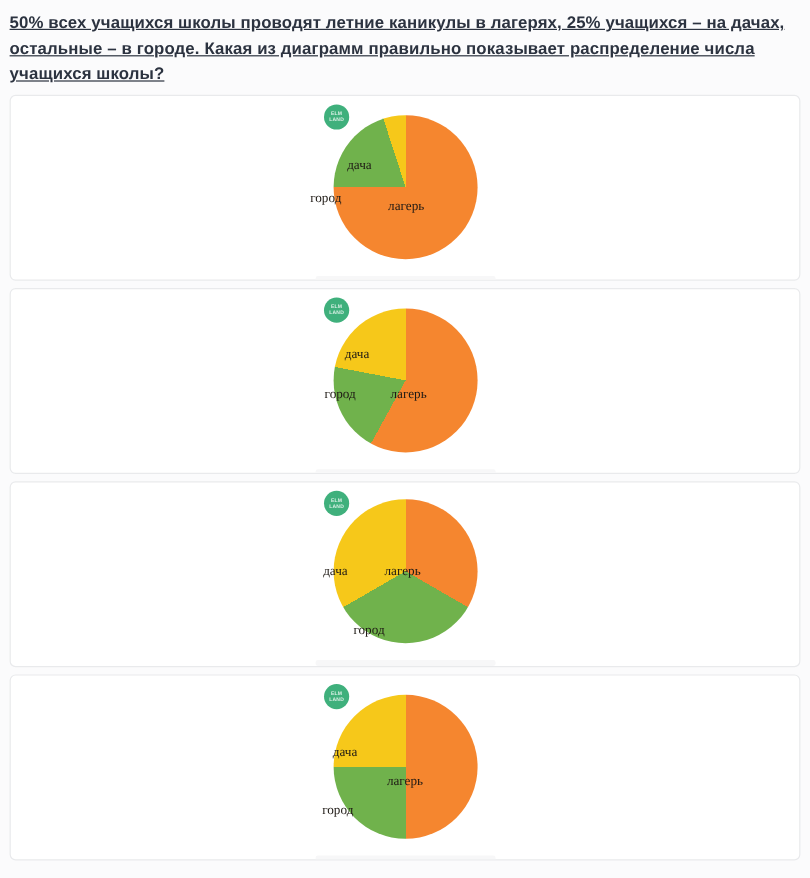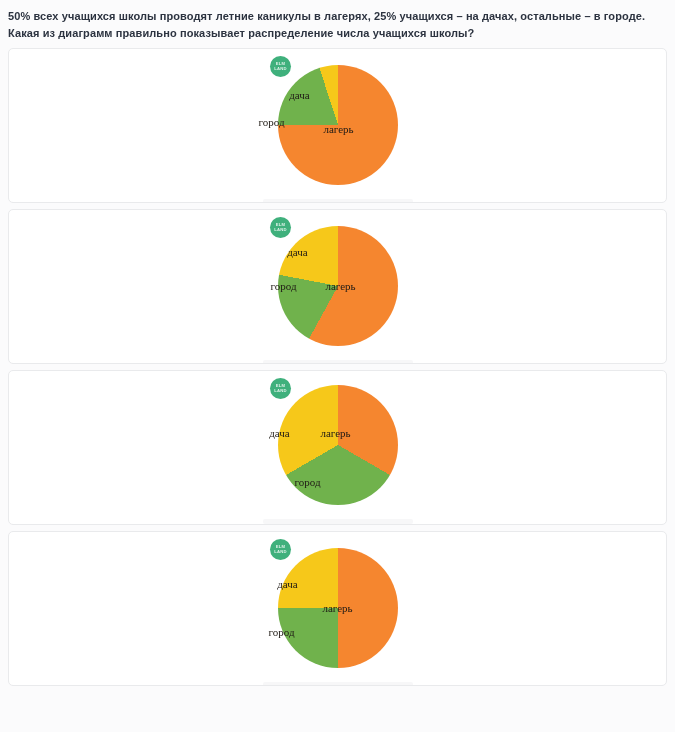--- a/index.html
+++ b/index.html
@@ -17,25 +17,26 @@
   .page {
     width: 675px;
     height: 732px;
     box-sizing: border-box;
     position: relative;
   }
 
   
   .question {
     padding: 8px 10px 6px 8px;
-    font-size: 11px;
+    font-size: 14px;
     font-weight: bold;
     line-height: 1.55;
     color: #2c3340;
     letter-spacing: 0.1px;
+    text-decoration: underline;
   }
 
   
   .options {
     padding: 0 8px;
   }
   .option-card {
     background: #ffffff;
     border: 1px solid #e9eaec;
     border-radius: 5px;
@@ -90,20 +91,21 @@
     border-radius: 50%;
   }
   .slice-label {
     position: absolute;
     font-family: "Liberation Serif", serif;
     font-size: 11px;
     color: #1f1a15;
     white-space: nowrap;
     transform: translate(-50%, -50%);
     font-weight: normal;
+    margin-top: 12px;
   }
 
   
   .under-strip {
     position: absolute;
     height: 5px;
     background: #f7f7f8;
     border-radius: 2px;
     left: 50%;
     transform: translateX(-50%);

